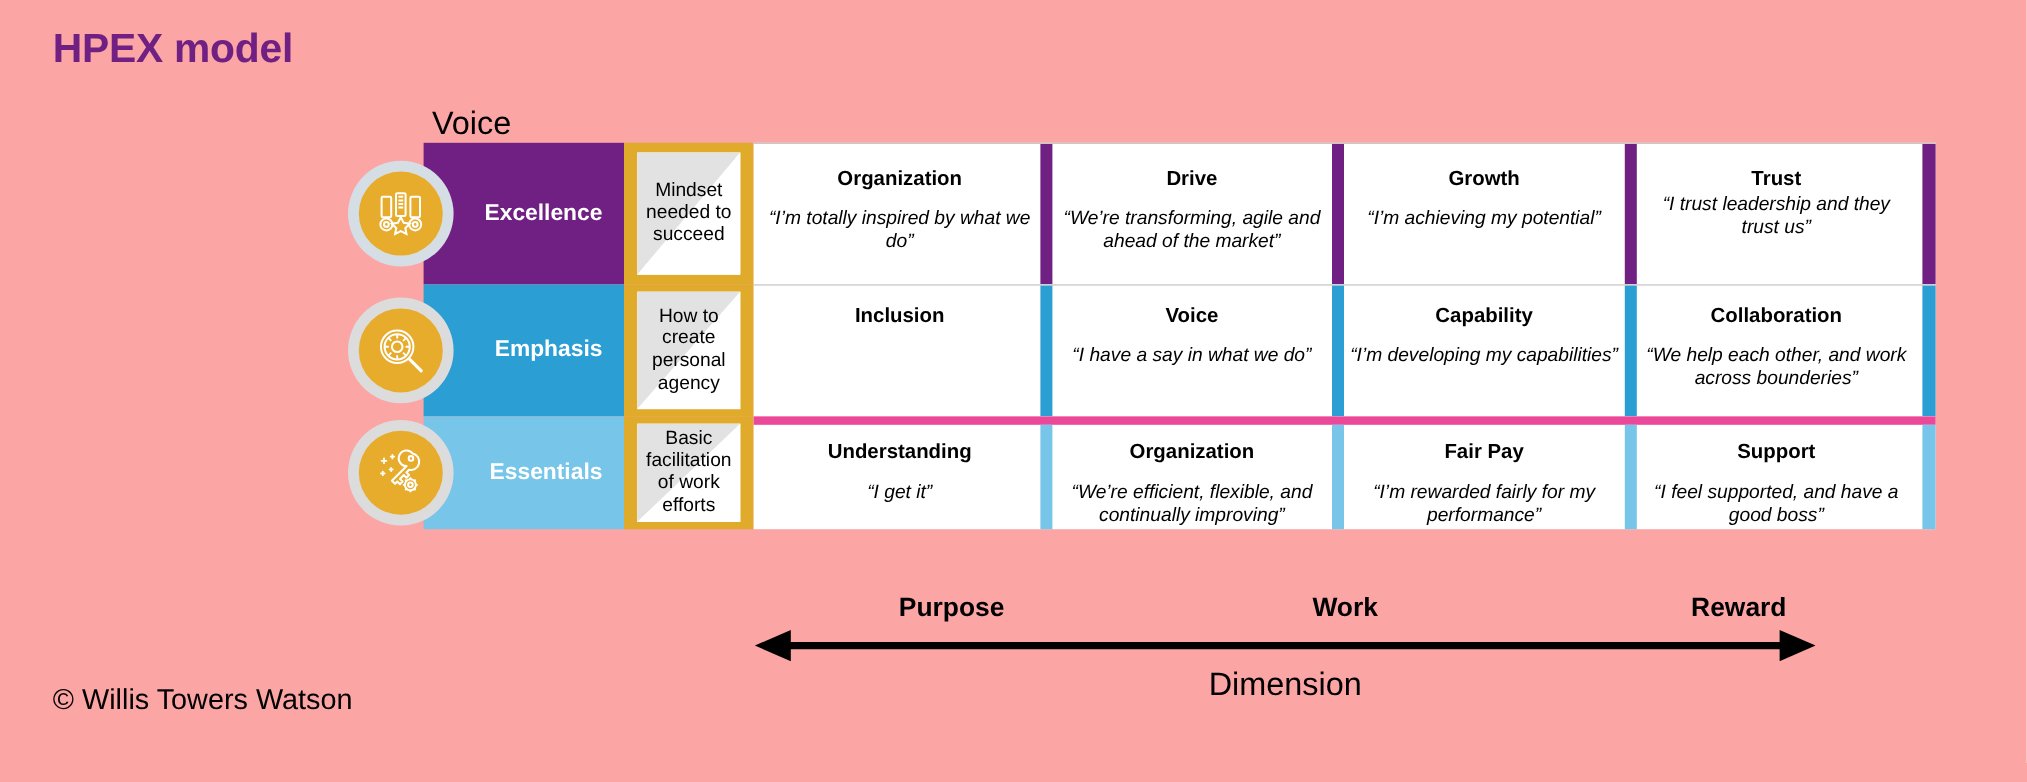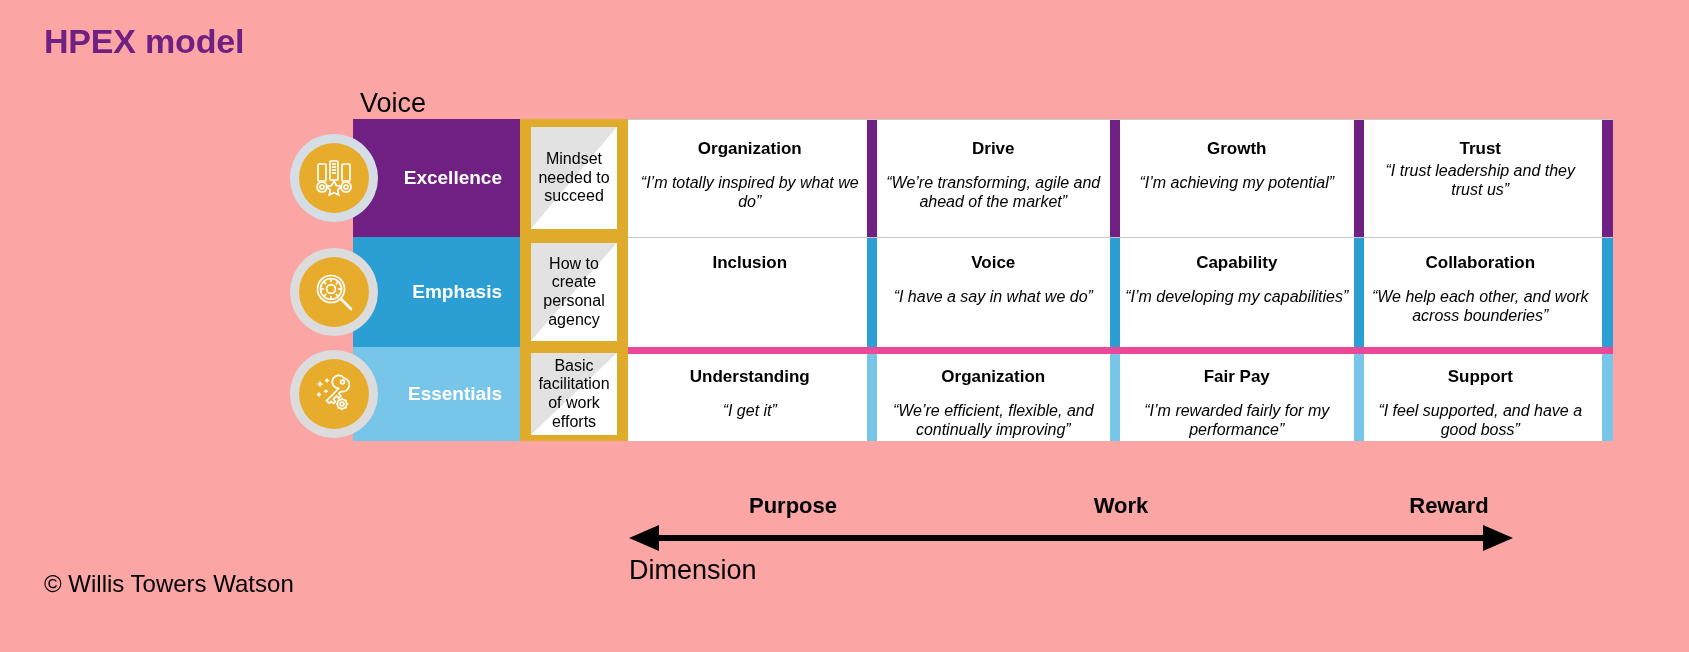--- a/index.html
+++ b/index.html
@@ -195,20 +195,21 @@
   }
   .arrow-wrap {
     position: absolute;
     left: 629px; top: 525px;
     width: 884px; height: 26px;
   }
   .dim-caption {
     position: absolute;
     left: 629px; top: 555px;
     width: 884px;
+    text-align: center;
     font-size: 27px;
     color: #000;
   }
 
   
   .copyright {
     position: absolute;
     left: 44px; top: 570px;
     font-size: 24px;
     color: #000;

